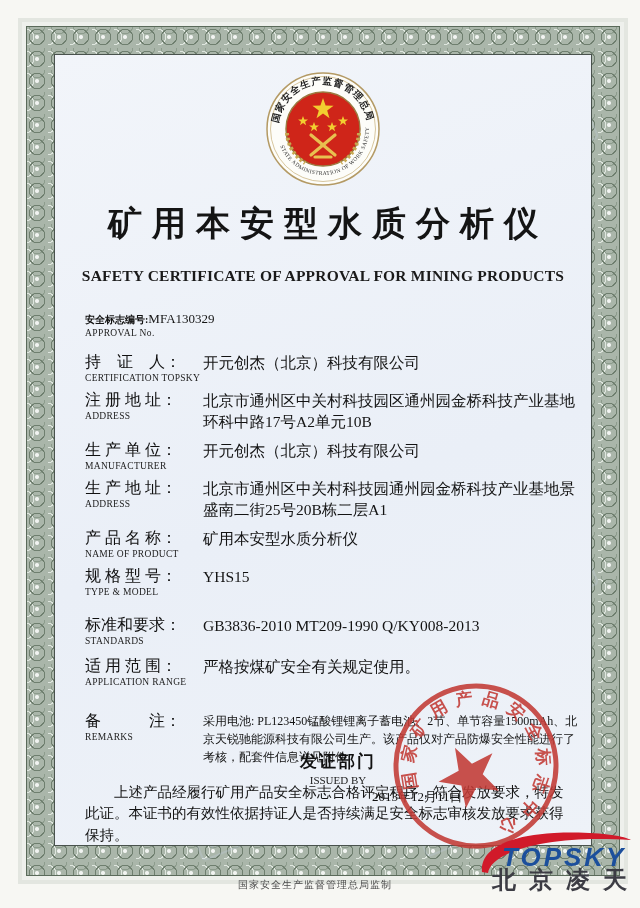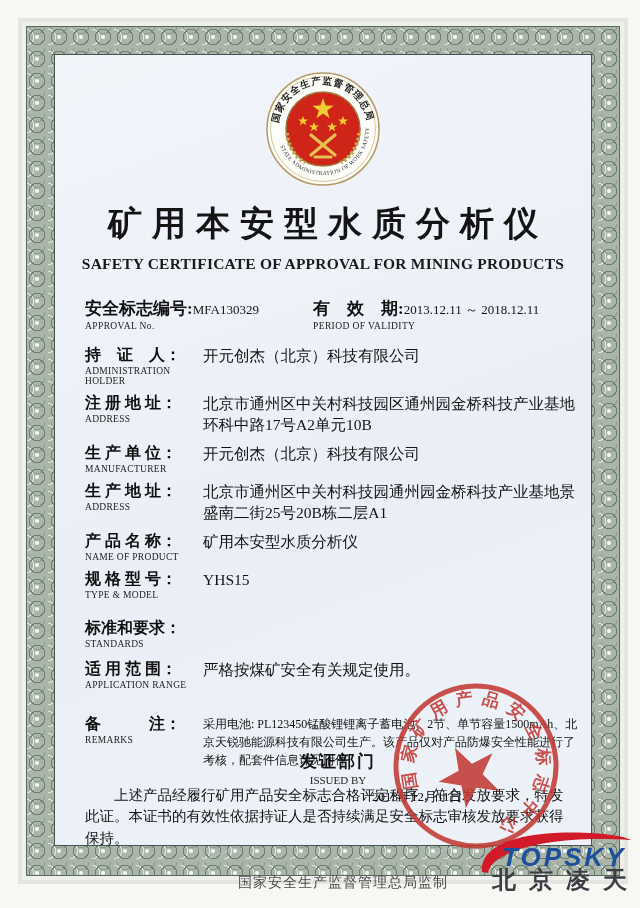--- a/index.html
+++ b/index.html
@@ -24,49 +24,49 @@
 
   .wm{position:absolute;color:#aebdd4;opacity:.30;border:2px solid #c3cede;border-radius:5px;
     width:44px;height:24px;line-height:24px;text-align:center;font-weight:bold;font-size:15px;
     font-family:"Liberation Sans",sans-serif;transform:rotate(-22deg);z-index:0;}
 
   
   .emblem{display:block;margin:16px auto 0 auto;}
 
   .title-cn{margin-top:14px;text-align:center;font-size:34px;font-weight:bold;color:#141414;
     letter-spacing:10px;text-indent:10px;}
-  .title-en{margin-top:8px;text-align:center;font-size:15.5px;font-weight:bold;color:#1a1a1a;letter-spacing:.2px;font-family:Liberation Serif, serif;}
+  .title-en{margin-top:20px;text-align:center;font-size:15.5px;font-weight:bold;color:#1a1a1a;letter-spacing:.2px;font-family:Liberation Serif, serif;}
 
   .approval-row{display:flex;margin:24px 8px 0 30px;}
   .approval-left{width:228px;}
-  .lab{font-size:17px;font-weight:600;color:#111;}
+  .lab{font-size:10px;font-weight:600;color:#111;}
   .val{font-size:13px;color:#151515;}
   .sub{font-size:9.5px;color:#222;letter-spacing:.4px;margin-top:1px;font-family:"Liberation Serif",serif;}
 
   .fields{margin:14px 10px 0 30px;}
   .frow{display:grid;grid-template-columns:118px 1fr;margin-bottom:7px;}
-  .frow .cn{font-size:16px;font-weight:700;color:#101010;white-space:nowrap;}
+  .frow .cn{font-size:16px;font-weight:400;color:#101010;white-space:nowrap;}
   .frow .en{font-size:9.5px;color:#222;margin-top:0px;letter-spacing:.3px;}
   .frow .value{font-size:15.5px;color:#131313;line-height:1.35;padding-top:1px;}
   .frow.small-val .value{font-size:12px;line-height:1.5;}
   .gap-before{margin-top:18px;}
 
   .declaration{margin:16px 14px 0 30px;font-size:14.5px;color:#131313;line-height:1.5;text-indent:2em;}
 
   .issued{position:absolute;left:300px;top:750px;text-align:center;z-index:2;}
   .issued .cn{font-size:17px;font-weight:600;color:#111;letter-spacing:2px;}
   .issued .en{font-size:11px;color:#222;margin-top:1px;}
   .date{position:absolute;left:372px;top:788px;font-size:13px;color:#131313;z-index:2;}
 
   .seal{position:absolute;left:388px;top:678px;z-index:3;opacity:.88;}
 
   .topsky{position:absolute;right:6px;bottom:30px;z-index:4;}
   .company{position:absolute;right:0px;bottom:12px;z-index:4;font-size:24px;font-weight:bold;
     color:#3c3c44;letter-spacing:13px;white-space:nowrap;}
-  .supervisor{position:absolute;left:238px;bottom:16px;z-index:3;font-size:14px;color:#4c4c4c;letter-spacing:1px;}
+  .supervisor{position:absolute;left:238px;bottom:16px;z-index:3;font-size:10px;color:#4c4c4c;letter-spacing:1px;}
 </style>
 </head>
 <body>
 
 <div class="page">
 
   <div class="band"></div>
 
   <div class="content">
 
@@ -101,31 +101,27 @@
     </svg>
 
     <div class="title-cn">矿用本安型水质分析仪</div>
     <div class="title-en">SAFETY CERTIFICATE OF APPROVAL FOR MINING PRODUCTS</div>
 
     <div class="approval-row">
       <div class="approval-left">
         <div><span class="lab">安全标志编号:</span><span class="val">MFA130329</span></div>
         <div class="sub">APPROVAL No.</div>
       </div>
-      <div>
-        <div><span class="lab">有　效　期:</span><span class="val">2013.12.11 ～ 2018.12.11</span></div>
-        <div class="sub">PERIOD OF VALIDITY</div>
-      </div>
     </div>
 
     <div class="fields">
       <div class="frow">
         <div>
             <div class="cn">持　证　人：</div>
-            <div class="en">ADMINISTRATION HOLDER</div>
+            <div class="en">CERTIFICATION TOPSKY</div>
           </div>
         <div class="value">开元创杰（北京）科技有限公司</div>
       </div>
       <div class="frow">
         <div>
             <div class="cn">注 册 地 址：</div>
             <div class="en">ADDRESS</div>
           </div>
         <div class="value">北京市通州区中关村科技园区通州园金桥科技产业基地环科中路17号A2单元10B</div>
       </div>
@@ -156,20 +152,21 @@
             <div class="en">TYPE &amp; MODEL</div>
           </div>
         <div class="value">YHS15</div>
       </div>
 
       <div class="frow gap-before">
         <div>
             <div class="cn">标准和要求：</div>
             <div class="en">STANDARDS</div>
           </div>
+        <div class="value">GB3836-2010 MT209-1990 Q/KY008-2013</div>
       </div>
       <div class="frow" style="margin-top:10px">
         <div>
             <div class="cn">适 用 范 围：</div>
             <div class="en">APPLICATION RANGE</div>
           </div>
         <div class="value">严格按煤矿安全有关规定使用。</div>
       </div>
       <div class="frow small-val" style="margin-top:24px">
         <div>

